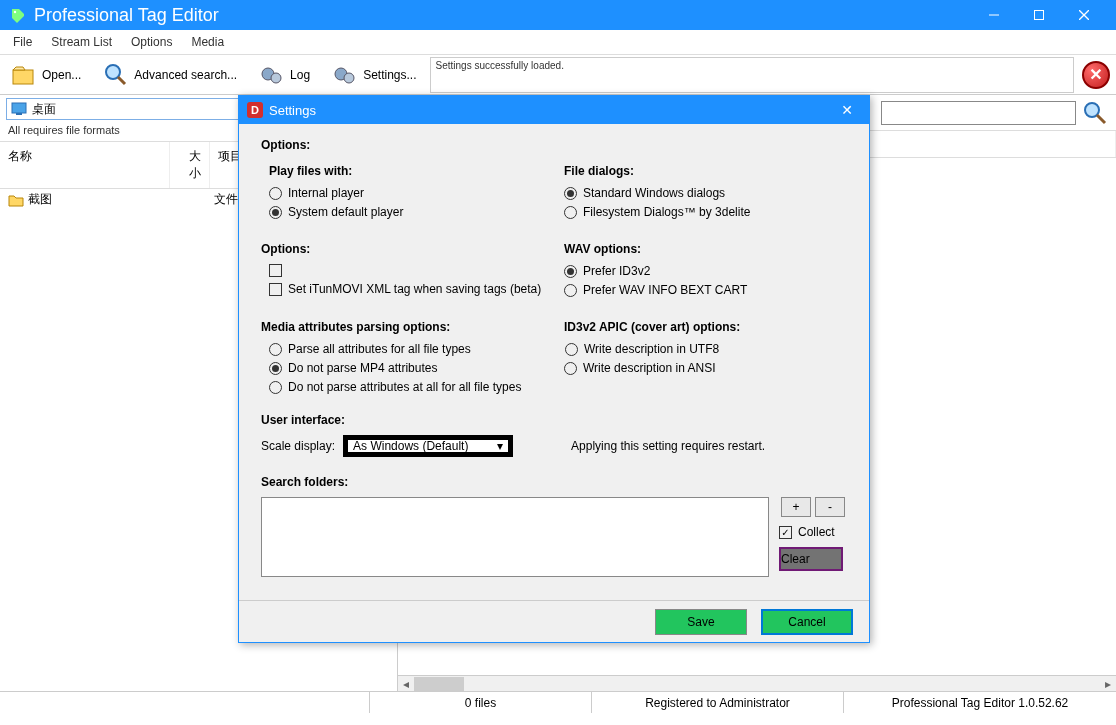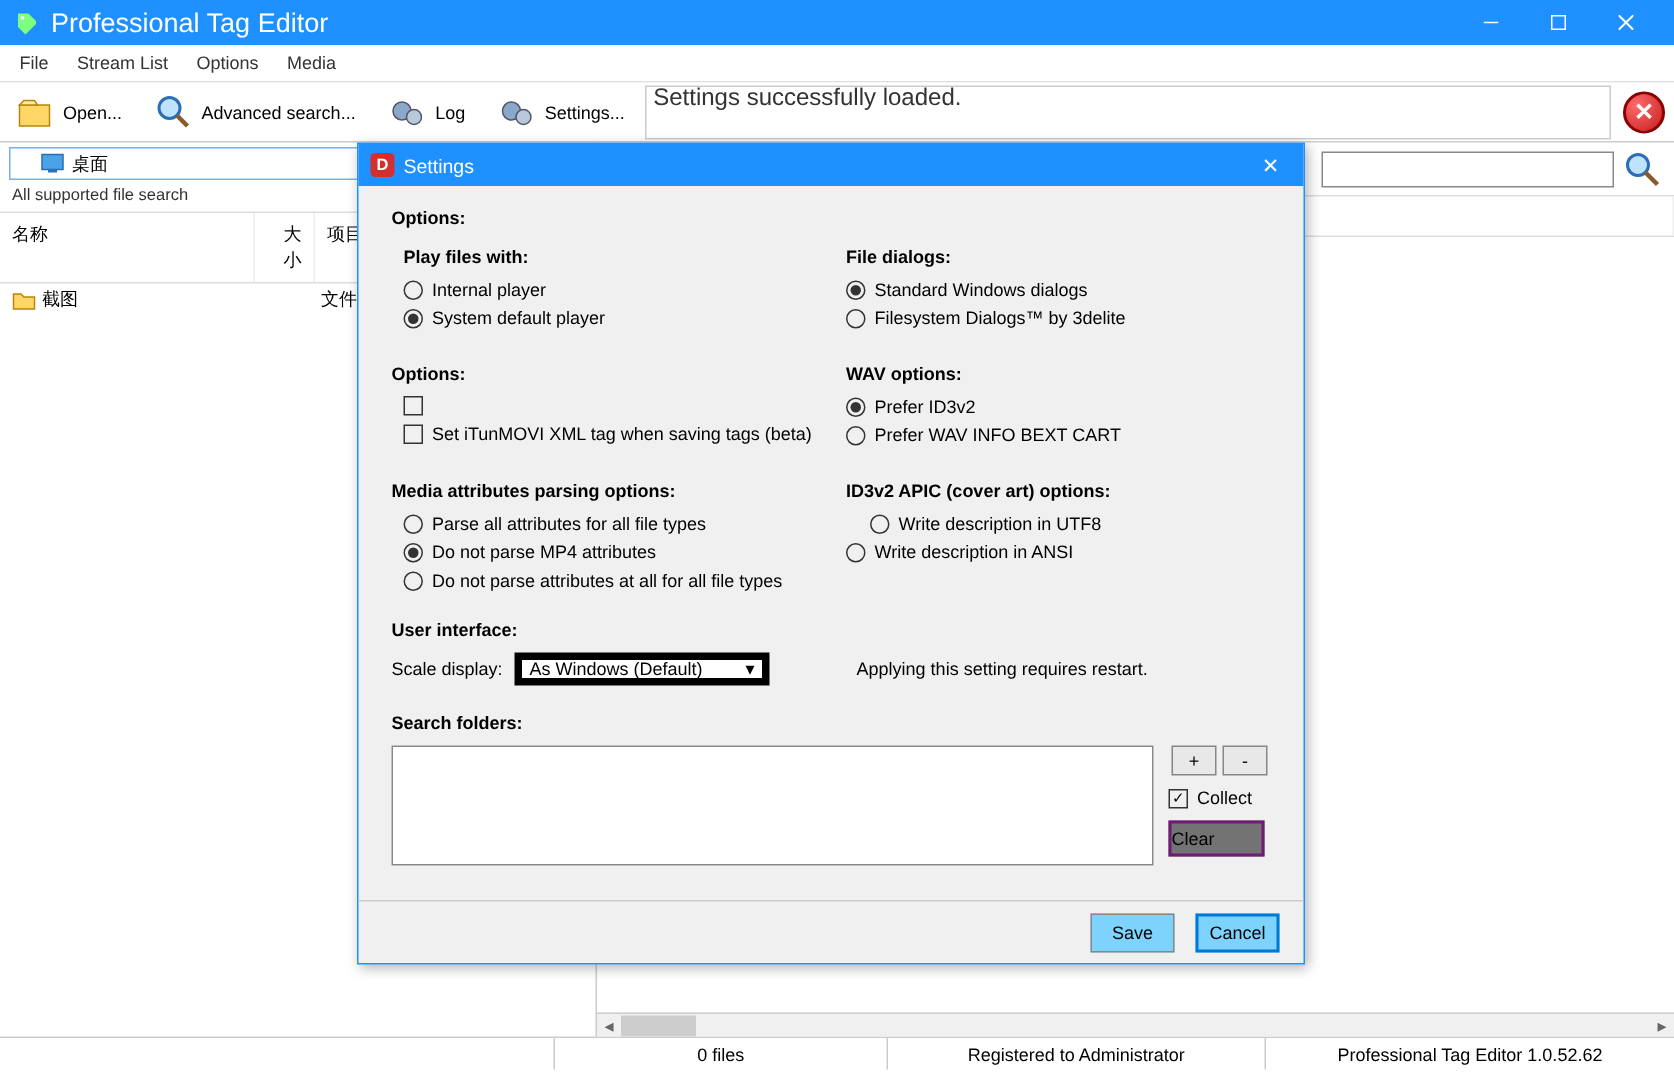--- a/index.html
+++ b/index.html
@@ -6,23 +6,23 @@
 body{background:#fff;width:1116px;height:725px;overflow:hidden;position:relative}
 .titlebar{height:30px;background:#1e90ff;display:flex;align-items:center;padding:0 10px;color:#fff}
 .titlebar .app-icon{width:16px;height:16px;margin-right:8px}
 .titlebar .title{flex:1;font-size:18px}
 .titlebar .win-btn{width:45px;height:30px;display:flex;align-items:center;justify-content:center;color:#fff}
 .menubar{height:25px;background:#fff;display:flex;align-items:center;padding:0 5px;gap:3px;border-bottom:1px solid #ddd}
 .menubar .menu-item{padding:3px 8px;color:#333}
 .toolbar{height:40px;background:#fff;display:flex;align-items:center;border-bottom:1px solid #ccc}
 .toolbar-btn{display:flex;align-items:center;padding:4px 8px;margin:2px;gap:5px;border:1px solid transparent}
 .status-line{flex:1;margin-left:10px;display:flex;align-items:center;border:1px solid #ccc;height:36px;margin:2px;padding:0 5px}
-.status-line .txt{font-size:16px;color:#333;padding-bottom:18px}
+.status-line .txt{font-size:10px;color:#333;padding-bottom:18px}
 .round-x{width:28px;height:28px;border-radius:50%;background:radial-gradient(circle at 30% 30%,#ff6b6b,#c41e1e);display:flex;align-items:center;justify-content:center;color:#fff;font-weight:bold;font-size:16px;margin:4px 6px;border:2px solid #8b0000}
-.location-bar{height:22px;border:1px solid #7caee6;margin:3px 6px 2px 6px;display:flex;align-items:center;padding:0 20px;gap:5px;width:386px}
+.location-bar{height:22px;border:1px solid #7caee6;margin:3px 6px 2px 6px;display:flex;align-items:center;padding:0 4px;gap:5px;width:386px}
 .filter-bar{height:20px;padding:2px 8px;font-size:11px;color:#333;border-bottom:1px solid #ddd;width:398px}
 .main-area{display:flex;height:596px}
 .left-panel{width:398px;border-right:1px solid #ccc;display:flex;flex-direction:column}
 .file-list{flex:1;overflow:auto}
 .col-headers{display:flex;border-bottom:1px solid #ddd;background:#fff}
 .col-headers .col{padding:6px 8px;border-right:1px solid #eee;text-align:left;font-size:12px}
 .file-row{display:flex;padding:2px 8px;align-items:center}
 .right-panel{flex:1;display:flex;flex-direction:column}
 .search-bar{height:35px;display:flex;align-items:center;padding:0 8px;justify-content:flex-end}
 .search-input{width:195px;height:24px;border:1px solid #888;padding:0 5px}
@@ -48,21 +48,21 @@
 .radio,.check{width:13px;height:13px;border:1px solid #333;display:inline-block;flex-shrink:0}
 .radio{border-radius:50%}
 .radio.sel::after{content:"";display:block;width:7px;height:7px;background:#333;border-radius:50%;margin:2px}
 .check.sel::after{content:"✓";display:block;font-size:10px;line-height:11px;text-align:center}
 .sub-label{font-size:12px}
 .dropdown{border:5px solid #000000;background:#fff;padding:2px 5px;display:flex;align-items:center;justify-content:space-between;width:170px;height:22px}
 .search-folders-box{border:1px solid #888;background:#fff;height:80px;width:510px}
 .small-btn{border:1px solid #888;background:#e8e8e8;padding:2px 0;width:30px;text-align:center;margin:0 2px}
 .med-btn{border:2px solid #701a75;background:#737373;padding:3px 0;width:64px;text-align:left}
 .dialog-footer{height:42px;border-top:1px solid #ccc;display:flex;align-items:center;justify-content:flex-end;padding:0 16px;gap:14px}
-.dlg-btn{width:56px;height:26px;border:1px solid #888;background:#7dd3fc;display:flex;align-items:center;justify-content:center}
+.dlg-btn{width:92px;height:26px;border:1px solid #888;background:#22c55e;display:flex;align-items:center;justify-content:center}
 .dlg-btn.primary{border:2px solid #0078d7}
 svg{display:block}
 </style>
 </head>
 <body>
 
 <div class="titlebar">
   <svg class="app-icon" viewBox="0 0 16 16">
       <path fill="#7fff7f" d="M2 2l7 0 5 5 0 2-7 7-5-5z"></path>
       <circle cx="5" cy="5" r="1.2" fill="#fff"></circle>
@@ -130,21 +130,21 @@
 
 <div class="main-area">
   <div class="left-panel">
     <div class="location-bar">
       <svg width="16" height="14">
           <rect x="1" y="1" width="14" height="10" fill="#4aa3e8" stroke="#2a6fb5"></rect>
           <rect x="5" y="11" width="6" height="2" fill="#2a6fb5"></rect>
         </svg>
       <span>桌面</span>
     </div>
-    <div class="filter-bar">All supported file search</div>
+    <div class="filter-bar">All requires file formats</div>
     <div class="col-headers">
       <div class="col" style="width:170px">名称</div>
       <div class="col" style="width:40px;text-align:right">大小</div>
       <div class="col" style="flex:1">项目类型</div>
     </div>
     <div class="file-list">
       <div class="file-row">
         <svg class="folder-icon" viewBox="0 0 16 14">
             <path d="M1 3h5l2 2h7v8H1z" fill="#ffd766" stroke="#b8860b"></path>
           </svg>
@@ -251,21 +251,21 @@
             <span class="radio sel"></span>
             <span class="sub-label">Do not parse MP4 attributes</span>
           </div>
         <div class="radio-row">
             <span class="radio"></span>
             <span class="sub-label">Do not parse attributes at all for all file types</span>
           </div>
       </div>
       <div class="c">
         <div class="sect-title">ID3v2 APIC (cover art) options:</div>
-        <div class="radio-row" style="margin-left:16px">
+        <div class="radio-row" style="margin-left:1px">
             <span class="radio"></span>
             <span class="sub-label">Write description in UTF8</span>
           </div>
         <div class="radio-row" style="margin-left:0">
             <span class="radio"></span>
             <span class="sub-label">Write description in ANSI</span>
           </div>
       </div>
     </div>
 

